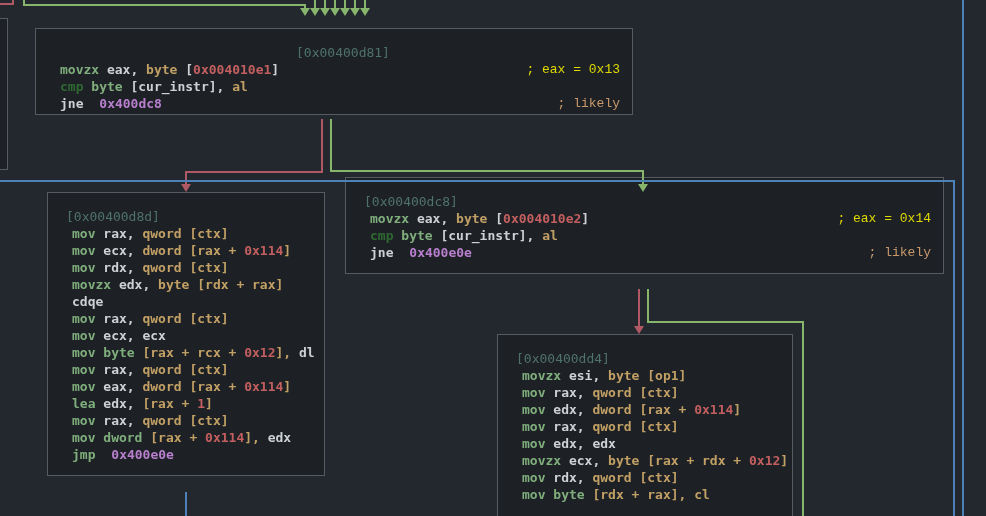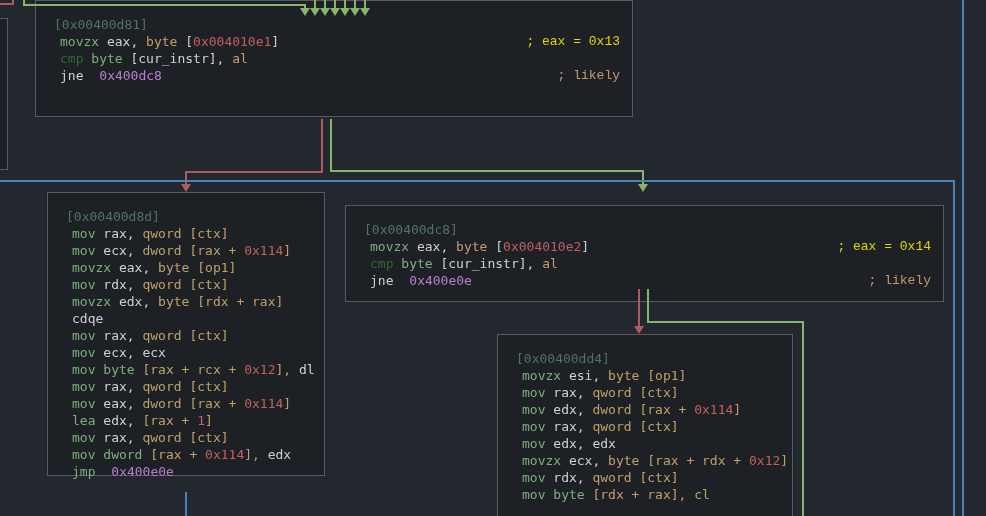--- a/index.html
+++ b/index.html
@@ -14,61 +14,60 @@
   .block{
     position:absolute;
     background:var(--block-bg,#1d2126);
     border:1px solid var(--block-border,#565b63);
     box-sizing:border-box;
     padding-top:15px;
   }
   .bb-label,.bb-line{height:17px;line-height:17px;white-space:pre;}
   .bb-label{color:var(--label,#4f7268);padding-left:18px;}
   .bb-line{padding-left:24px;padding-right:12px;display:flex;justify-content:space-between;}
-  .code{white-space:pre;}
+  .code{white-space:pre;font-weight:bold;}
   .comment{white-space:pre;font-family:Liberation Mono, monospace;}
   .tok-g{color:var(--g);}
   .tok-gd{color:var(--gd);}
   .tok-t{color:var(--t);}
   .tok-w{color:var(--w);}
   .tok-r{color:var(--r);}
   .tok-p{color:var(--p);margin-left:8px;}
   .tok-y{color:var(--y);}
   .tok-o{color:var(--o);}
   #edges{position:absolute;left:0;top:0;pointer-events:none;}
 </style>
 </head>
 <body>
 
 <div id="canvas" style="--canvas-bg: #23272e; --block-bg: #1d2126; --block-border: #565b63; --label: #4f7268; --g: #7fae7c; --gd: #2e6a30; --t: #c2a065; --w: #cdd1d5; --r: #c35f5f; --p: #b87fcd; --y: #dfd900; --o: #c9986a;">
-    <div class="block" style="left: 35px; top: 0; width: 598px; height: 117px;">
+    <div class="block" style="left: 35px; top: 28px; width: 598px; height: 87px; text-align: center;">
       <div class="bb-label">[0x00400d81]</div>
       <div class="bb-line"><span class="code"><span class="tok-g">movzx </span><span class="tok-w">eax, </span><span class="tok-t">byte </span><span class="tok-w">[</span><span class="tok-r">0x004010e1</span><span class="tok-w">]</span></span><span class="comment tok-y">; eax = 0x13</span></div>
       <div class="bb-line"><span class="code"><span class="tok-gd">cmp </span><span class="tok-g">byte </span><span class="tok-w">[cur_instr], </span><span class="tok-t">al</span></span></div>
       <div class="bb-line"><span class="code"><span class="tok-w">jne </span><span class="tok-p">0x400dc8</span></span><span class="comment tok-o">; likely</span></div>
     </div>
     <div class="block" style="left: 47px; top: 192px; width: 278px; height: 284px;">
       <div class="bb-label">[0x00400d8d]</div>
       <div class="bb-line"><span class="code"><span class="tok-g">mov </span><span class="tok-w">rax, </span><span class="tok-t">qword </span><span class="tok-t">[ctx]</span></span></div>
       <div class="bb-line"><span class="code"><span class="tok-g">mov </span><span class="tok-w">ecx, </span><span class="tok-t">dword </span><span class="tok-t">[rax + </span><span class="tok-r">0x114</span><span class="tok-t">]</span></span></div>
-      <div class="bb-line"><span class="code"><span class="tok-g">movzx </span><span class="tok-w">eax, </span><span class="tok-t">byte </span><span class="tok-t">[op1]</span></span></div>
       <div class="bb-line"><span class="code"><span class="tok-g">mov </span><span class="tok-w">rdx, </span><span class="tok-t">qword </span><span class="tok-t">[ctx]</span></span></div>
       <div class="bb-line"><span class="code"><span class="tok-g">movzx </span><span class="tok-w">edx, </span><span class="tok-t">byte </span><span class="tok-t">[rdx + rax]</span></span></div>
       <div class="bb-line"><span class="code"><span class="tok-w">cdqe</span></span></div>
       <div class="bb-line"><span class="code"><span class="tok-g">mov </span><span class="tok-w">rax, </span><span class="tok-t">qword </span><span class="tok-t">[ctx]</span></span></div>
       <div class="bb-line"><span class="code"><span class="tok-g">mov </span><span class="tok-w">ecx, ecx</span></span></div>
       <div class="bb-line"><span class="code"><span class="tok-g">mov </span><span class="tok-g">byte </span><span class="tok-t">[rax + rcx + </span><span class="tok-r">0x12</span><span class="tok-t">], </span><span class="tok-w">dl</span></span></div>
       <div class="bb-line"><span class="code"><span class="tok-g">mov </span><span class="tok-w">rax, </span><span class="tok-t">qword </span><span class="tok-t">[ctx]</span></span></div>
       <div class="bb-line"><span class="code"><span class="tok-g">mov </span><span class="tok-w">eax, </span><span class="tok-t">dword </span><span class="tok-t">[rax + </span><span class="tok-r">0x114</span><span class="tok-t">]</span></span></div>
       <div class="bb-line"><span class="code"><span class="tok-g">lea </span><span class="tok-w">edx, </span><span class="tok-t">[rax + </span><span class="tok-r">1</span><span class="tok-t">]</span></span></div>
       <div class="bb-line"><span class="code"><span class="tok-g">mov </span><span class="tok-w">rax, </span><span class="tok-t">qword </span><span class="tok-t">[ctx]</span></span></div>
       <div class="bb-line"><span class="code"><span class="tok-g">mov </span><span class="tok-g">dword </span><span class="tok-t">[rax + </span><span class="tok-r">0x114</span><span class="tok-t">], </span><span class="tok-w">edx</span></span></div>
       <div class="bb-line"><span class="code"><span class="tok-g">jmp </span><span class="tok-p">0x400e0e</span></span></div>
     </div>
-    <div class="block" style="left: 345px; top: 205px; width: 599px; height: 97px;">
+    <div class="block" style="left: 345px; top: 177px; width: 599px; height: 97px;">
       <div class="bb-label">[0x00400dc8]</div>
       <div class="bb-line"><span class="code"><span class="tok-g">movzx </span><span class="tok-w">eax, </span><span class="tok-t">byte </span><span class="tok-w">[</span><span class="tok-r">0x004010e2</span><span class="tok-w">]</span></span><span class="comment tok-y">; eax = 0x14</span></div>
       <div class="bb-line"><span class="code"><span class="tok-gd">cmp </span><span class="tok-g">byte </span><span class="tok-w">[cur_instr], </span><span class="tok-t">al</span></span></div>
       <div class="bb-line"><span class="code"><span class="tok-w">jne </span><span class="tok-p">0x400e0e</span></span><span class="comment tok-o">; likely</span></div>
     </div>
     <div class="block" style="left: 497px; top: 334px; width: 296px; height: 250px;">
       <div class="bb-label">[0x00400dd4]</div>
       <div class="bb-line"><span class="code"><span class="tok-g">movzx </span><span class="tok-w">esi, </span><span class="tok-t">byte </span><span class="tok-t">[op1]</span></span></div>
       <div class="bb-line"><span class="code"><span class="tok-g">mov </span><span class="tok-w">rax, </span><span class="tok-t">qword </span><span class="tok-t">[ctx]</span></span></div>
       <div class="bb-line"><span class="code"><span class="tok-g">mov </span><span class="tok-w">edx, </span><span class="tok-t">dword </span><span class="tok-t">[rax + </span><span class="tok-r">0x114</span><span class="tok-t">]</span></span></div>

